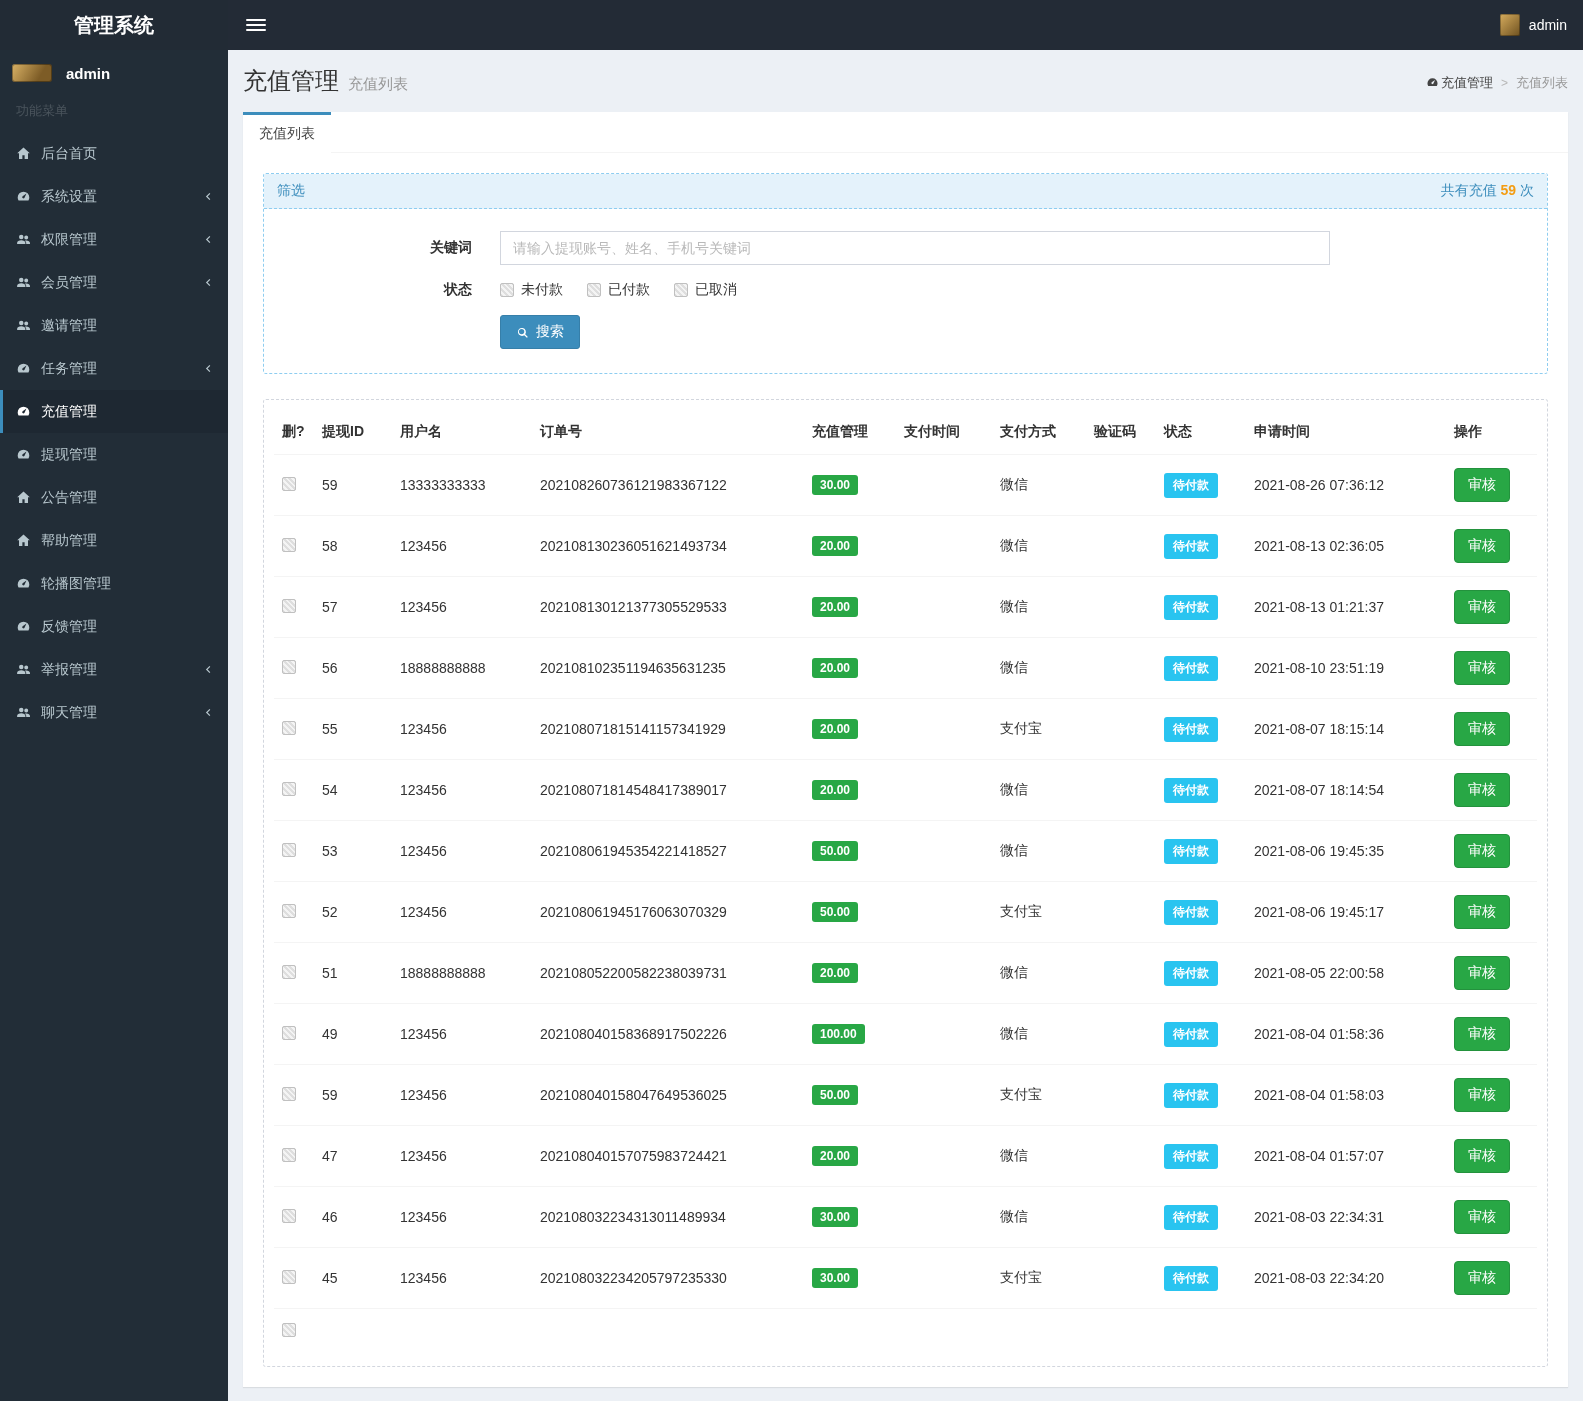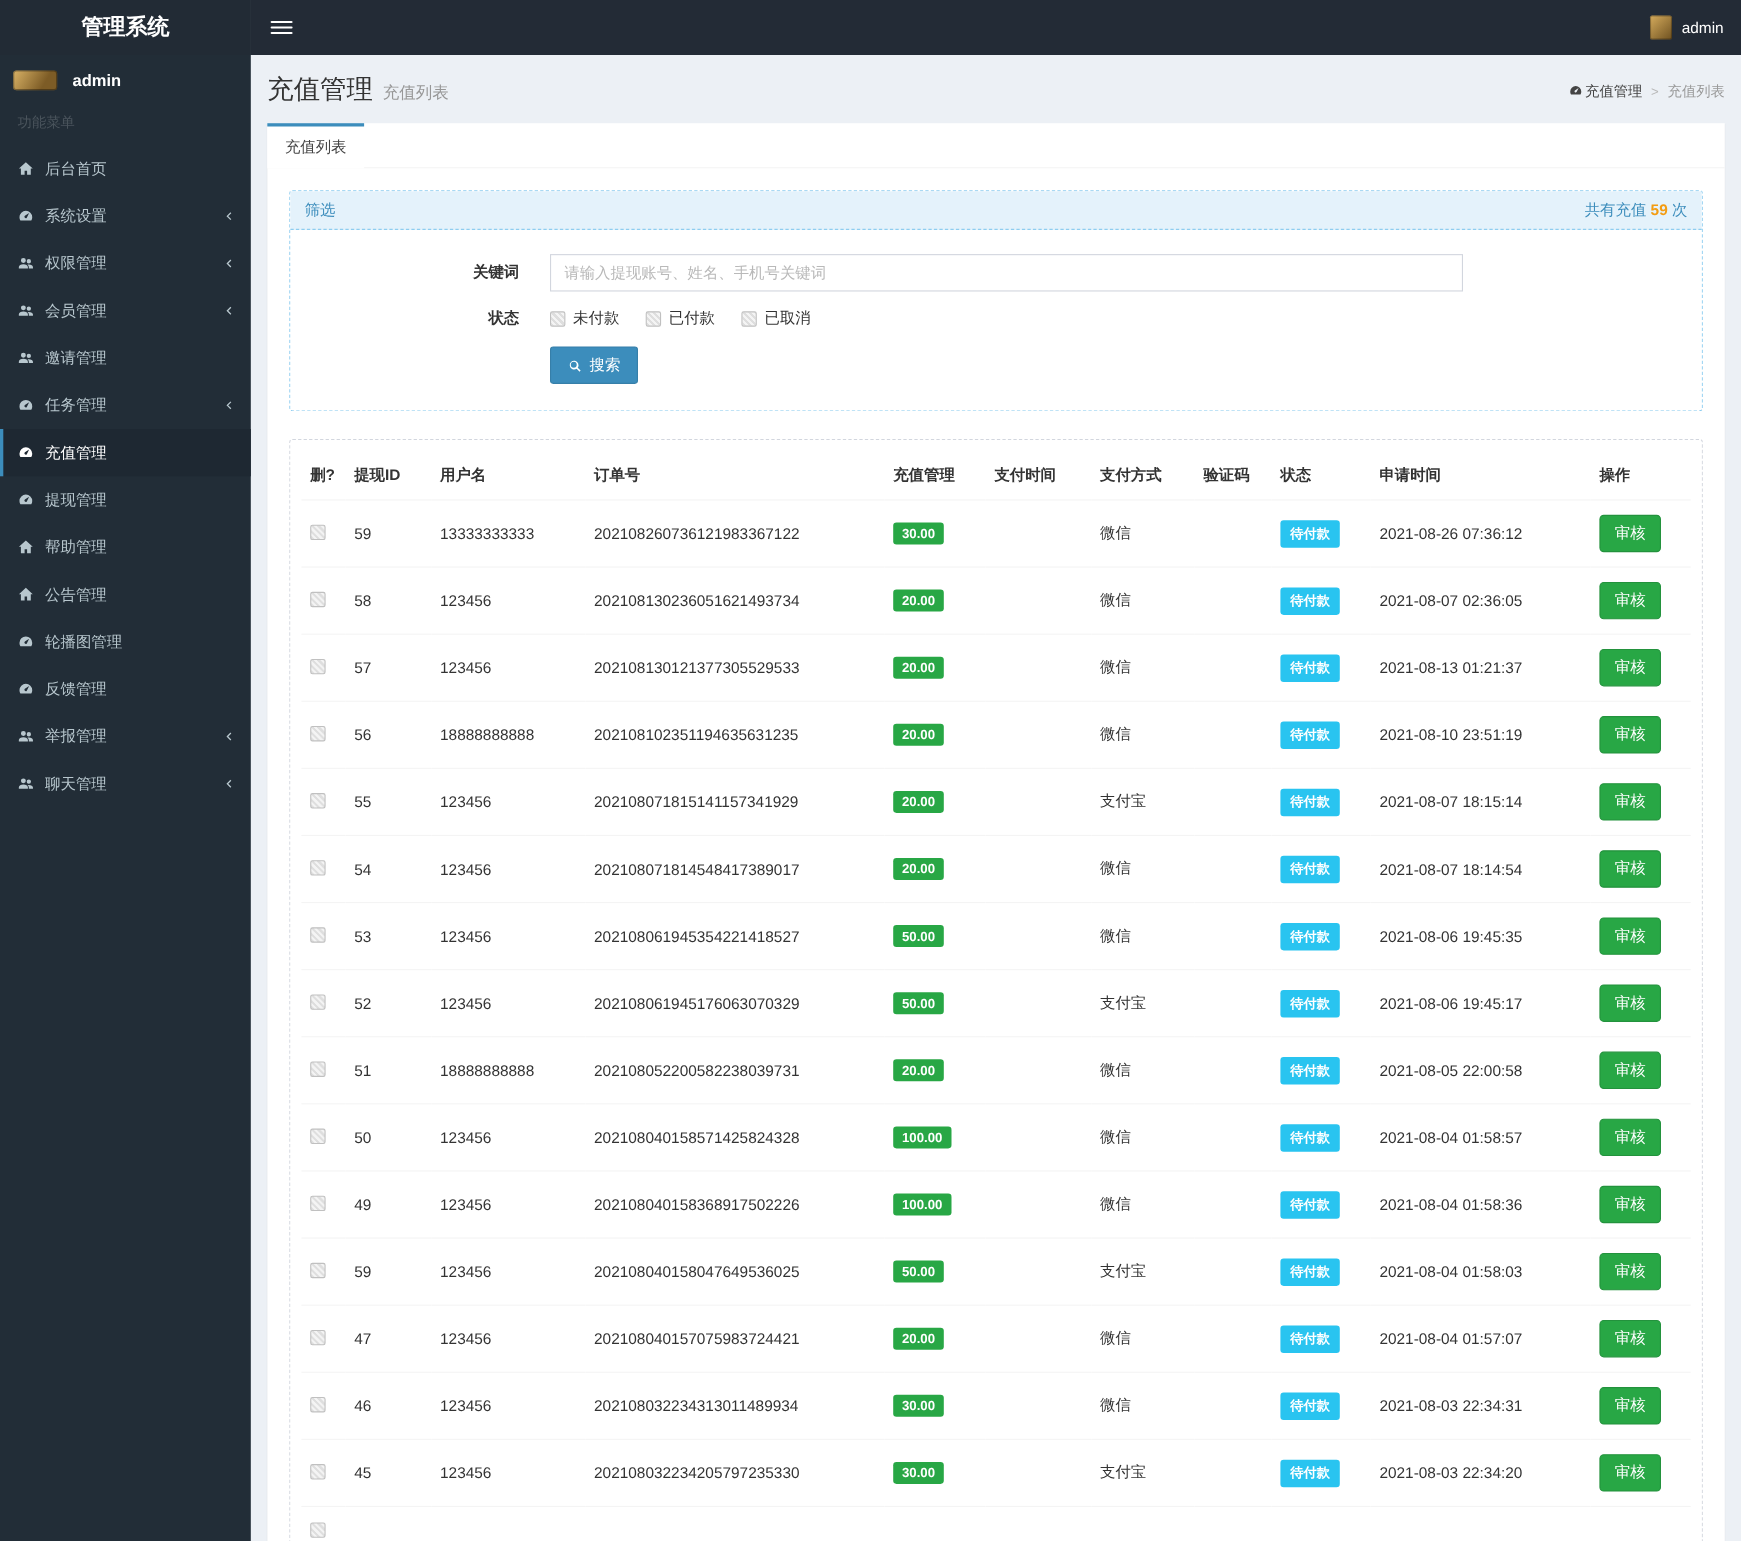--- a/index.html
+++ b/index.html
@@ -157,27 +157,27 @@
       <li>
         <svg class="ic mic">
           <use href="#i-dash"></use>
         </svg>
         <span>提现管理</span>
       </li>
       <li>
         <svg class="ic mic">
           <use href="#i-home"></use>
         </svg>
+        <span>公告管理</span>
+      </li>
+      <li>
+        <svg class="ic mic">
+          <use href="#i-home"></use>
+        </svg>
         <span>帮助管理</span>
-      </li>
-      <li>
-        <svg class="ic mic">
-          <use href="#i-home"></use>
-        </svg>
-        <span>公告管理</span>
       </li>
       <li>
         <svg class="ic mic">
           <use href="#i-dash"></use>
         </svg>
         <span>轮播图管理</span>
       </li>
       <li>
         <svg class="ic mic">
           <use href="#i-dash"></use>
@@ -332,21 +332,21 @@
               <tr>
                 <td><span class="cbx"></span></td>
                 <td>58</td>
                 <td>123456</td>
                 <td>202108130236051621493734</td>
                 <td><span class="badge-amount">20.00</span></td>
                 <td></td>
                 <td>微信</td>
                 <td></td>
                 <td><span class="badge-status">待付款</span></td>
-                <td>2021-08-07 02:36:05</td>
+                <td>2021-08-13 02:36:05</td>
                 <td><button class="btn-audit">审核</button></td>
               </tr>
               <tr>
                 <td><span class="cbx"></span></td>
                 <td>57</td>
                 <td>123456</td>
                 <td>202108130121377305529533</td>
                 <td><span class="badge-amount">20.00</span></td>
                 <td></td>
                 <td>微信</td>
@@ -424,33 +424,20 @@
                 <td><span class="cbx"></span></td>
                 <td>51</td>
                 <td>18888888888</td>
                 <td>202108052200582238039731</td>
                 <td><span class="badge-amount">20.00</span></td>
                 <td></td>
                 <td>微信</td>
                 <td></td>
                 <td><span class="badge-status">待付款</span></td>
                 <td>2021-08-05 22:00:58</td>
-                <td><button class="btn-audit">审核</button></td>
-              </tr>
-              <tr>
-                <td><span class="cbx"></span></td>
-                <td>50</td>
-                <td>123456</td>
-                <td>202108040158571425824328</td>
-                <td><span class="badge-amount">100.00</span></td>
-                <td></td>
-                <td>微信</td>
-                <td></td>
-                <td><span class="badge-status">待付款</span></td>
-                <td>2021-08-04 01:58:57</td>
                 <td><button class="btn-audit">审核</button></td>
               </tr>
               <tr>
                 <td><span class="cbx"></span></td>
                 <td>49</td>
                 <td>123456</td>
                 <td>202108040158368917502226</td>
                 <td><span class="badge-amount">100.00</span></td>
                 <td></td>
                 <td>微信</td>

